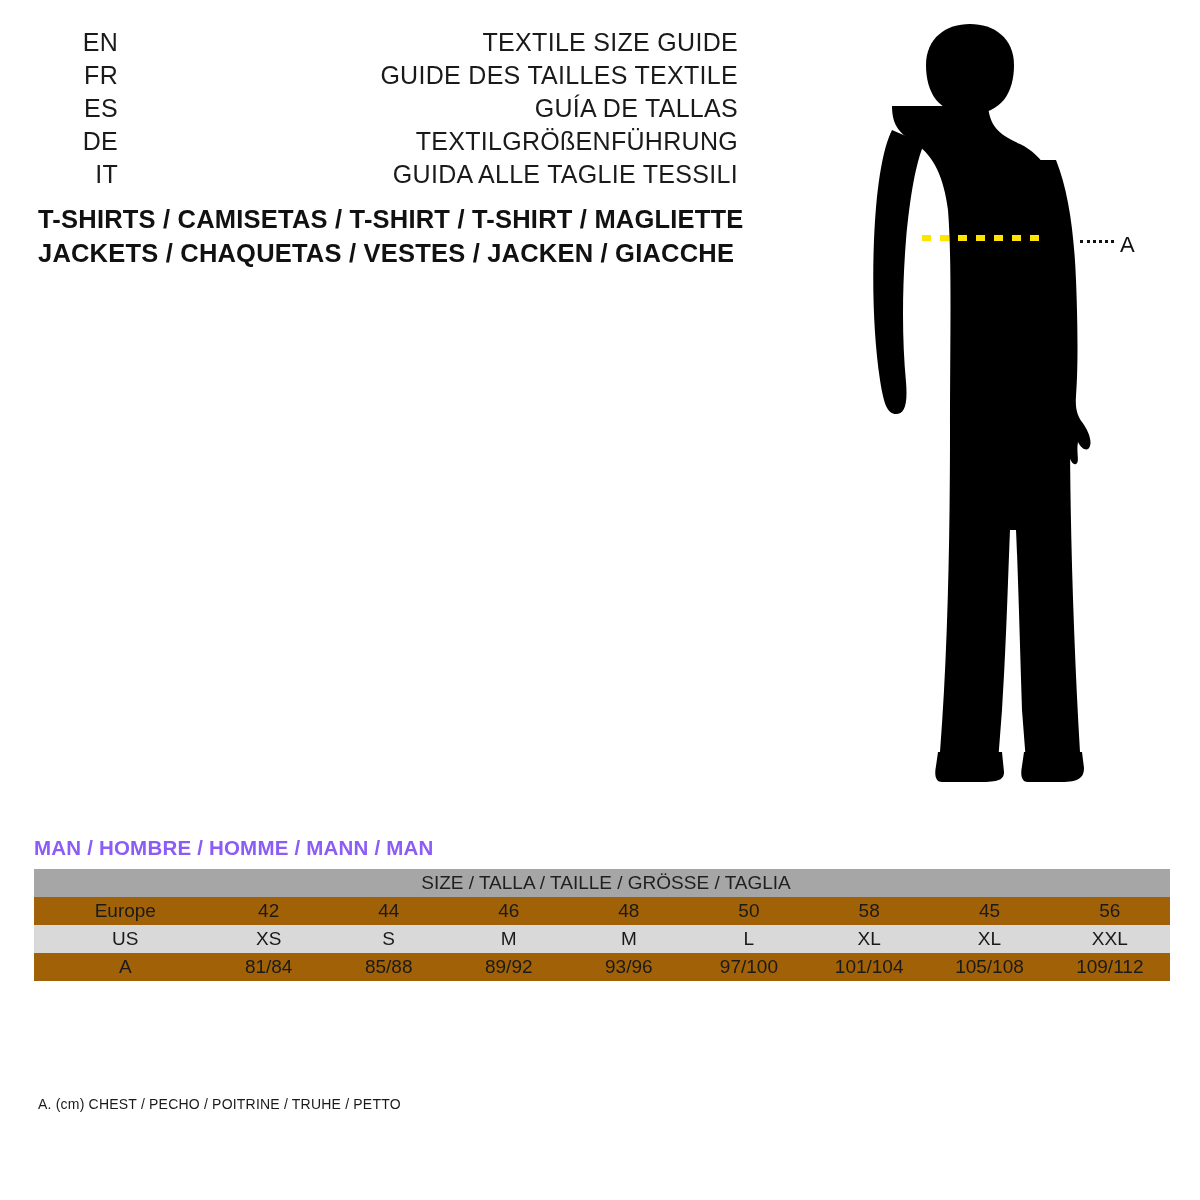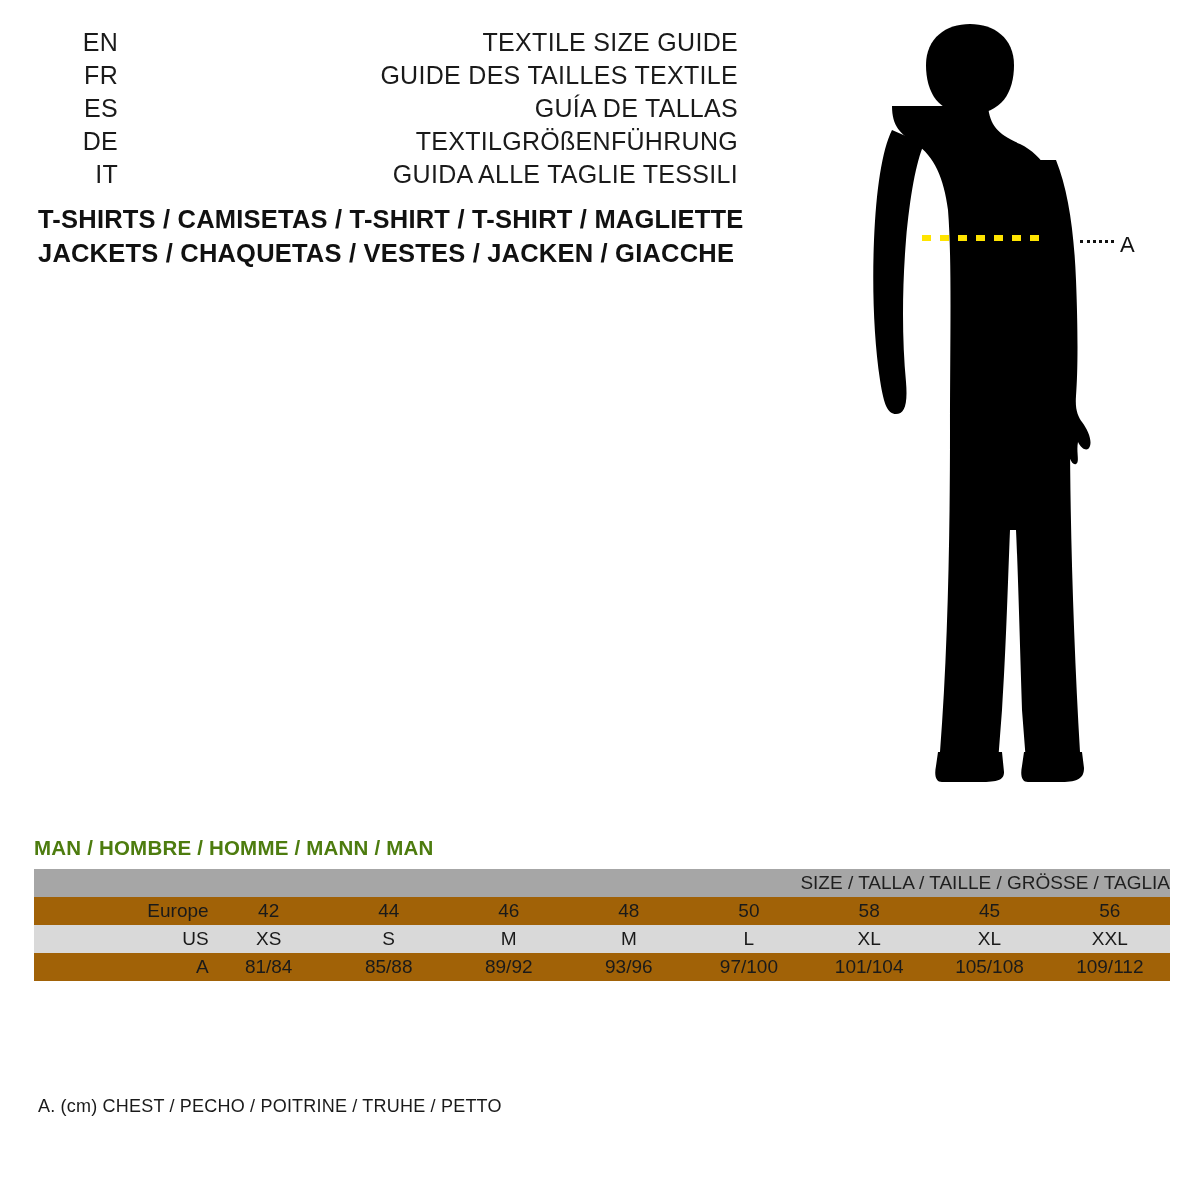--- a/index.html
+++ b/index.html
@@ -83,21 +83,21 @@
   
   .table-section {
     position: absolute;
     left: 34px;
     top: 836px;
     width: 1136px;
   }
   .section-title {
     font-size: 20.5px;
     font-weight: bold;
-    color: #4d7c0f;
+    color: #8b5cf6;
     margin-bottom: 9px;
     letter-spacing: 0.2px;
   }
   table.size-table {
     border-collapse: collapse;
     width: 1136px;
     font-size: 19px;
     color: #1a1a1a;
   }
   table.size-table td {
@@ -109,31 +109,31 @@
     background: #a6a6a6;
     color: #1f1f1f;
     font-size: 19px;
     height: 30px;
   }
   .row-light td { background: #a16207; }
   .row-dark td  { background: #d9d9d9; }
   .cell-label {
     width: 168px;
     padding-left: 8px !important;
-    text-align: right;
+    text-align: center;
   }
   .cell-val {
     text-align: center;
     width: 121px;
   }
   .footnote {
     position: absolute;
     left: 38px;
     top: 1096px;
-    font-size: 18px;
+    font-size: 14px;
     color: #1a1a1a;
     letter-spacing: 0.2px;
   }
 </style>
 </head>
 <body>
 
 <div class="lang-block">
   <div class="lang-row">
     <span class="lang-code">EN</span>

